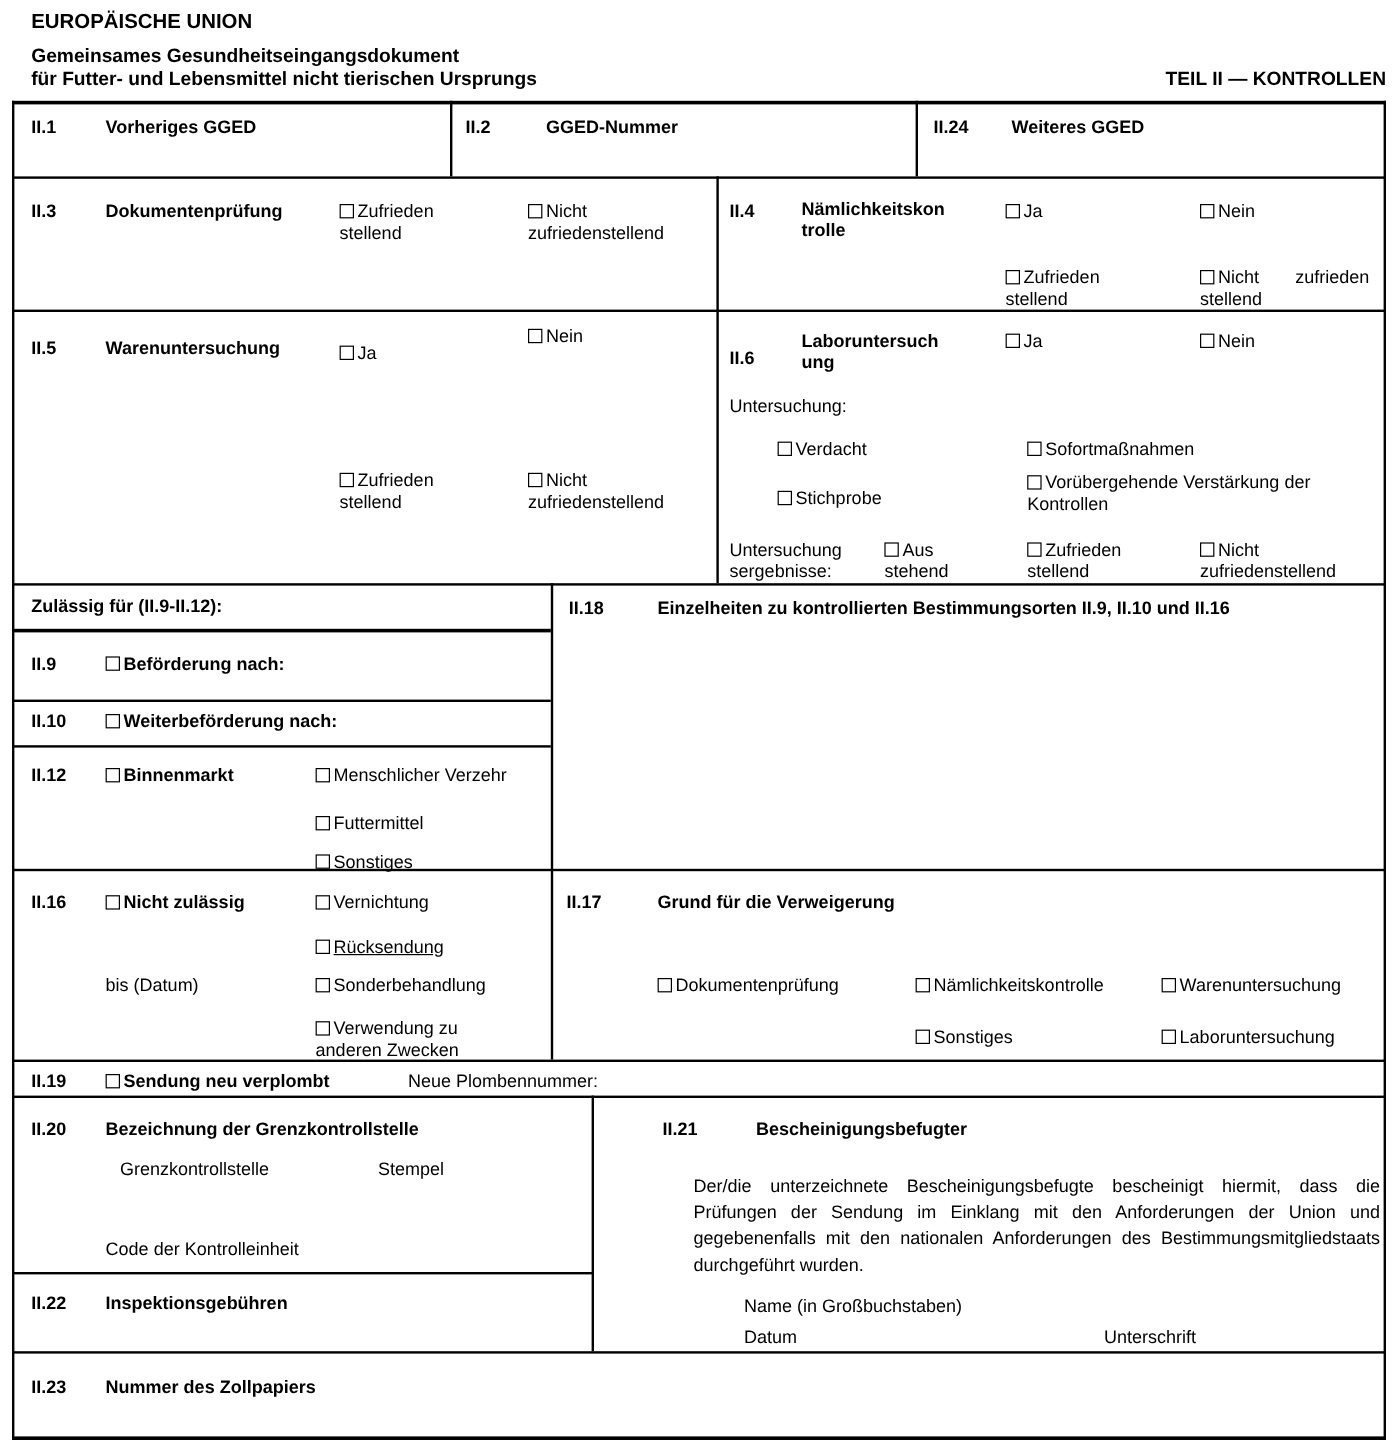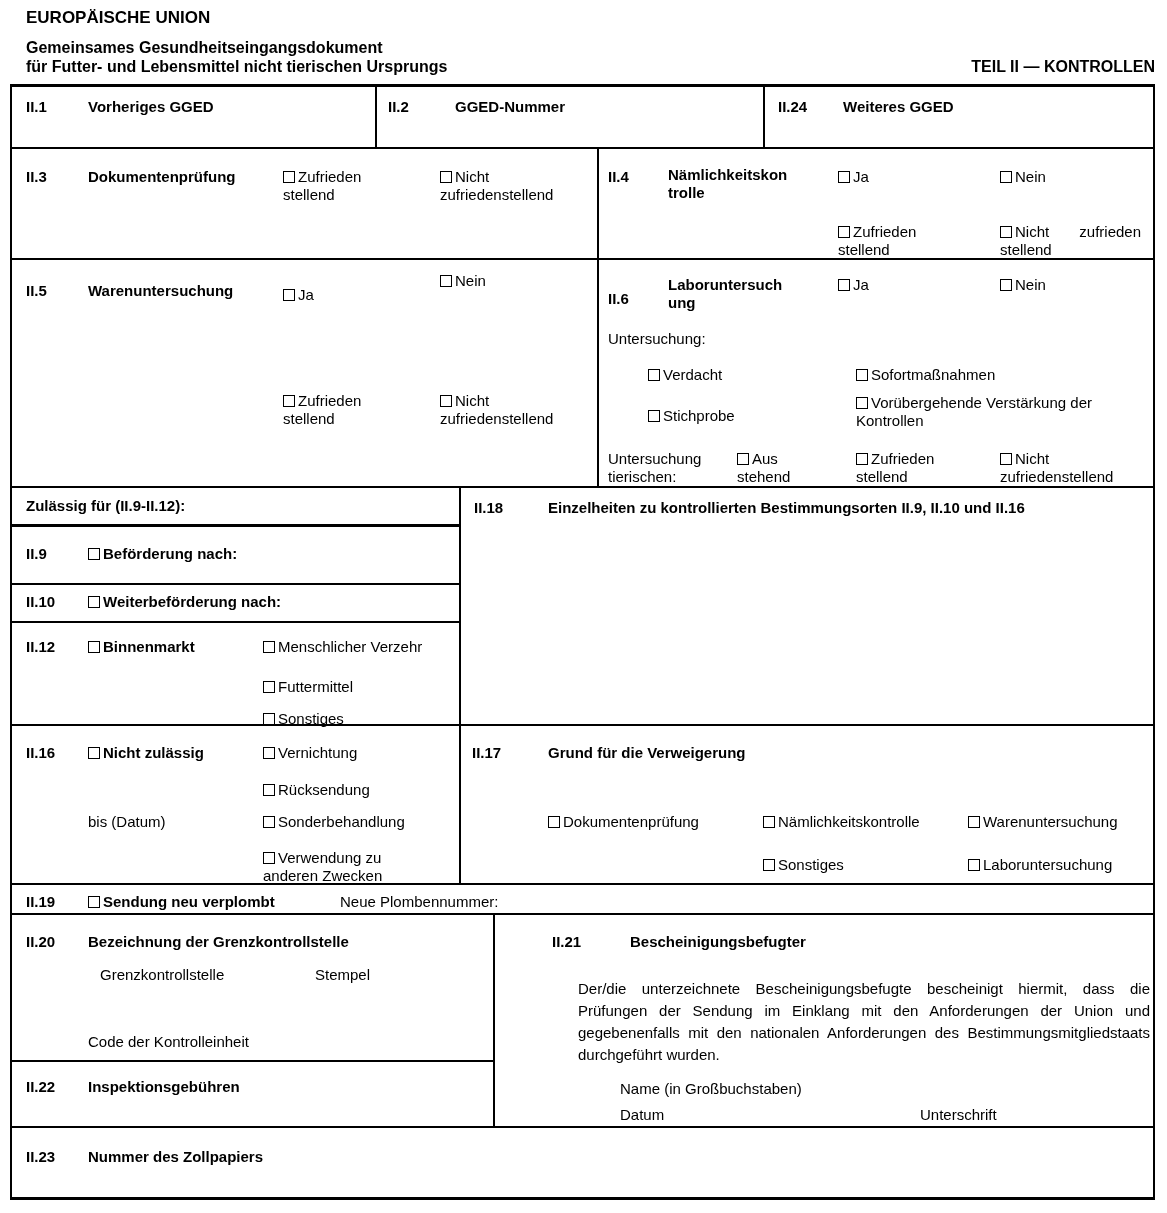--- a/index.html
+++ b/index.html
@@ -90,21 +90,21 @@
 ung</div>
   <span class="t cb" style="left:838px;top:276px;"><i class="box"></i><span class="lbl">Ja</span></span>
   <span class="t cb" style="left:1000px;top:276px;"><i class="box"></i><span class="lbl">Nein</span></span>
   <div class="t" style="left:608px;top:330px;">Untersuchung:</div>
   <span class="t cb" style="left:648px;top:366px;"><i class="box"></i><span class="lbl">Verdacht</span></span>
   <span class="t cb" style="left:856px;top:366px;"><i class="box"></i><span class="lbl">Sofortmaßnahmen</span></span>
   <span class="t cb" style="left:648px;top:407px;"><i class="box"></i><span class="lbl">Stichprobe</span></span>
   <span class="t cb" style="left:856px;top:394px;"><i class="box"></i><span class="lbl">Vorübergehende Verstärkung der
 Kontrollen</span></span>
   <div class="t ml" style="left:608px;top:450px;">Untersuchung
-tierischen:</div>
+sergebnisse:</div>
   <span class="t cb" style="left:737px;top:450px;"><i class="box"></i><span class="lbl">Aus
 stehend</span></span>
   <span class="t cb" style="left:856px;top:450px;"><i class="box"></i><span class="lbl">Zufrieden
 stellend</span></span>
   <span class="t cb" style="left:1000px;top:450px;"><i class="box"></i><span class="lbl">Nicht
 zufriedenstellend</span></span>
 
   <div class="t b" style="left:26px;top:497px;">Zulässig für (II.9-II.12):</div>
   <div class="t b" style="left:474px;top:499px;">II.18</div>
   <div class="t b" style="left:548px;top:499px;">Einzelheiten zu kontrollierten Bestimmungsorten II.9, II.10 und II.16</div>
@@ -117,21 +117,21 @@
 
   <div class="t b" style="left:26px;top:638px;">II.12</div>
   <span class="t cb" style="left:88px;top:638px;"><i class="box"></i><span class="lbl b">Binnenmarkt</span></span>
   <span class="t cb" style="left:263px;top:638px;"><i class="box"></i><span class="lbl">Menschlicher Verzehr</span></span>
   <span class="t cb" style="left:263px;top:678px;"><i class="box"></i><span class="lbl">Futtermittel</span></span>
   <span class="t cb" style="left:263px;top:710px;"><i class="box"></i><span class="lbl">Sonstiges</span></span>
 
   <div class="t b" style="left:26px;top:744px;">II.16</div>
   <span class="t cb" style="left:88px;top:744px;"><i class="box"></i><span class="lbl b">Nicht zulässig</span></span>
   <span class="t cb" style="left:263px;top:744px;"><i class="box"></i><span class="lbl">Vernichtung</span></span>
-  <span class="t cb" style="left:263px;top:781px;"><i class="box"></i><span class="lbl">Rücksendung</span></span>
+  <span class="t cb" style="left:263px;top:781px;text-decoration:underline;"><i class="box"></i><span class="lbl">Rücksendung</span></span>
   <div class="t" style="left:88px;top:813px;">bis (Datum)</div>
   <span class="t cb" style="left:263px;top:813px;"><i class="box"></i><span class="lbl">Sonderbehandlung</span></span>
   <span class="t cb" style="left:263px;top:849px;"><i class="box"></i><span class="lbl">Verwendung zu
 anderen Zwecken</span></span>
 
   <div class="t b" style="left:472px;top:744px;">II.17</div>
   <div class="t b" style="left:548px;top:744px;">Grund für die Verweigerung</div>
   <span class="t cb" style="left:548px;top:813px;"><i class="box"></i><span class="lbl">Dokumentenprüfung</span></span>
   <span class="t cb" style="left:763px;top:813px;"><i class="box"></i><span class="lbl">Nämlichkeitskontrolle</span></span>
   <span class="t cb" style="left:968px;top:813px;"><i class="box"></i><span class="lbl">Warenuntersuchung</span></span>

